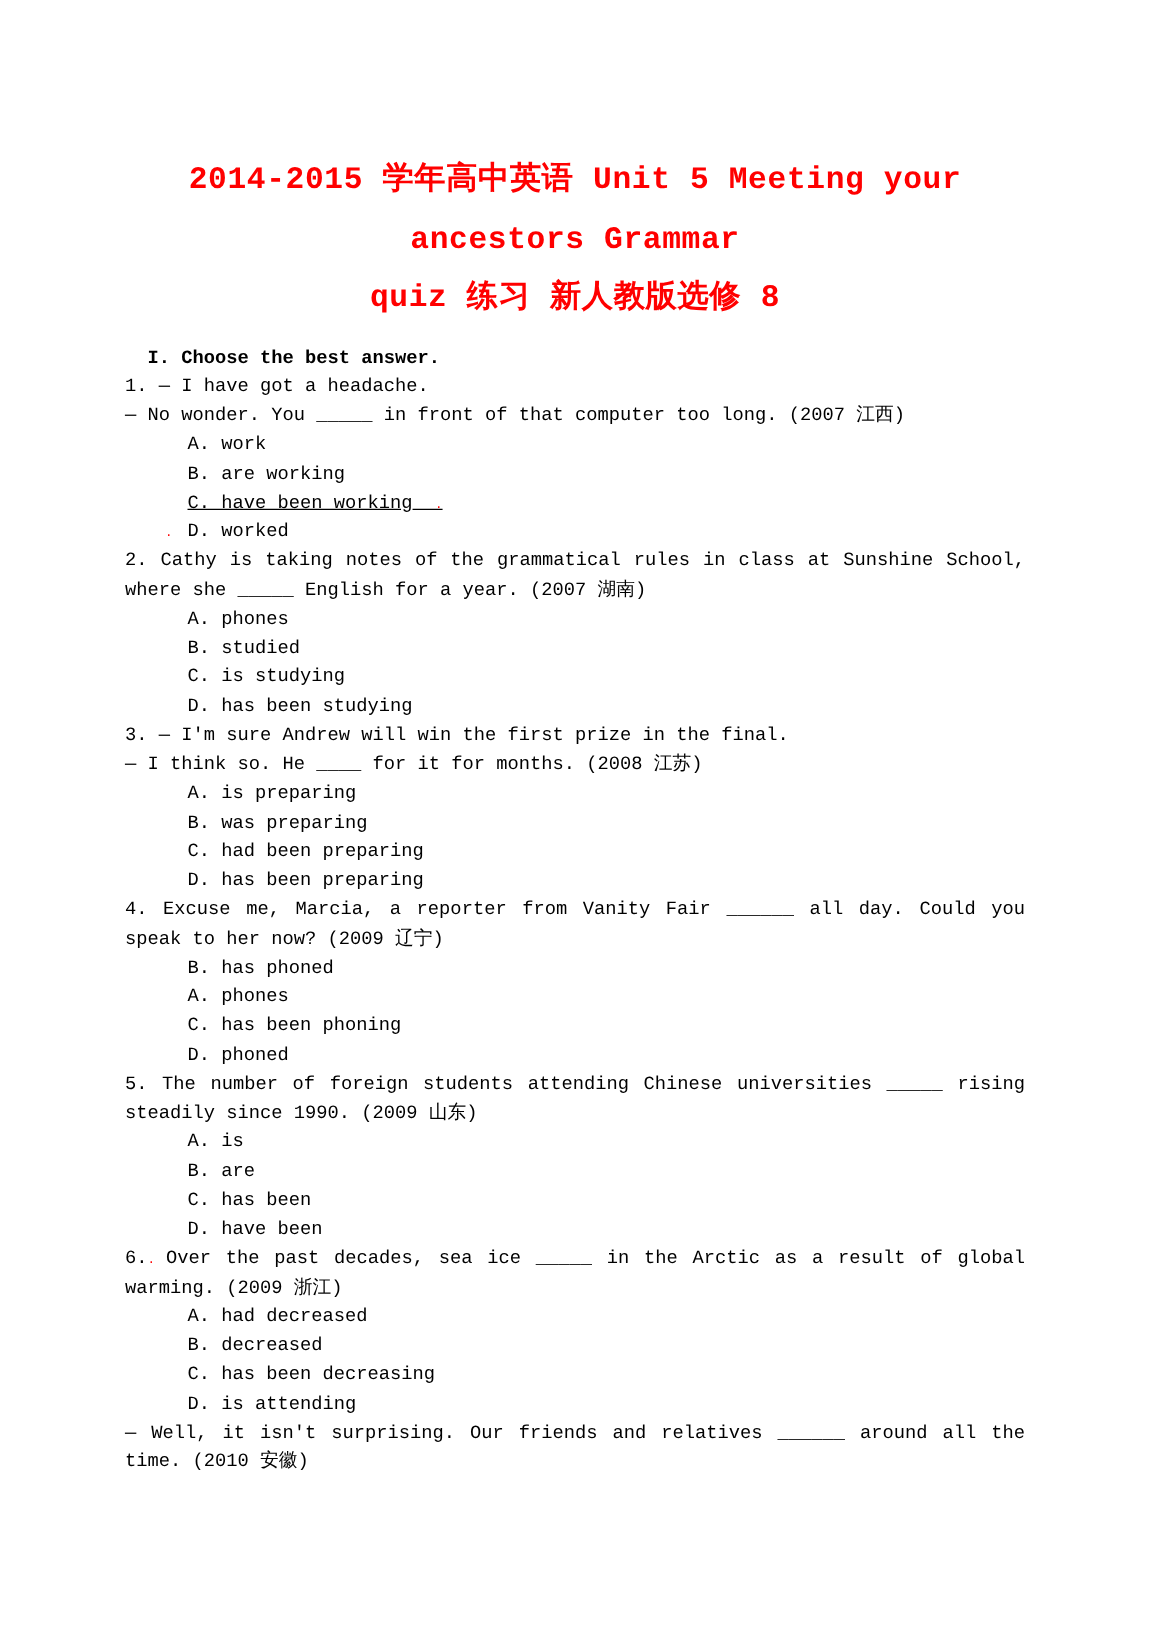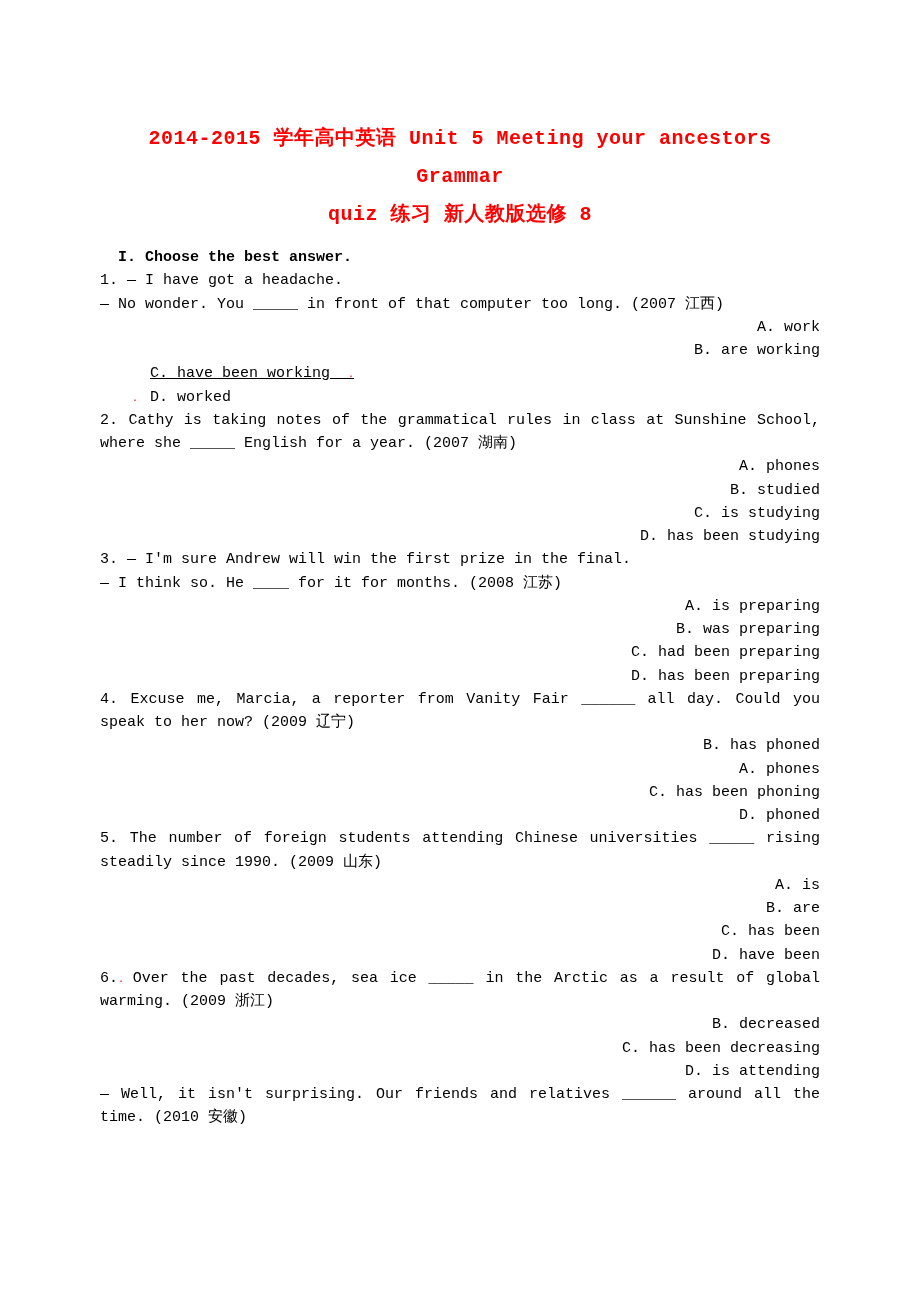--- a/index.html
+++ b/index.html
@@ -14,21 +14,21 @@
     box-sizing: border-box;
     width: 920px;
     color: #000000;
     font-size: 15px;
     line-height: 1.55;
   }
   .title {
     color: #ff0000;
     font-weight: bold;
     text-align: center;
-    font-size: 20px;
+    font-size: 25px;
     line-height: 1.9;
     letter-spacing: 0.5px;
     font-family: "SimSun", "Courier New", monospace;
   }
   .section-head {
     font-weight: bold;
     margin-top: 12px;
     text-indent: 18px;
     font-family: "SimSun", "Courier New", monospace;
   }
@@ -38,21 +38,20 @@
     font-family: "SimSun", "Courier New", monospace;
   }
   .cont {
     text-align: justify;
     text-justify: inter-ideograph;
     font-family: "SimSun", "Courier New", monospace;
   }
   .opt {
     padding-left: 50px;
     font-family: "SimSun", "Courier New", monospace;
-    text-align: right;
   }
   .optD {
     padding-left: 32px;
     font-family: "SimSun", "Courier New", monospace;
   }
   .red-dot {
     color: #ff0000;
     font-size: 10px;
   }
 </style>
@@ -98,19 +97,20 @@
 
   <div class="q">5. The number of foreign students attending Chinese universities _____ rising steadily since 1990. (2009 山东)</div>
   <div class="opt">A. is</div>
   <div class="opt">B. are</div>
   <div class="opt">C. has been</div>
   <div class="opt">D. have been</div>
 
   <div class="q">
     <span>6.</span><span class="red-dot">. </span><span>Over the past decades, sea ice _____ in the Arctic as a result of global warming. (2009 浙江)</span>
   </div>
+  <div class="opt"> A. had decreased</div>
   <div class="opt">B. decreased</div>
   <div class="opt">C. has been decreasing</div>
   <div class="opt">D. is attending</div>
 
   <div class="cont">― Well, it isn't surprising. Our friends and relatives ______ around all the time. (2010 安徽)</div>
 
 </div>
 
 </body></html>

